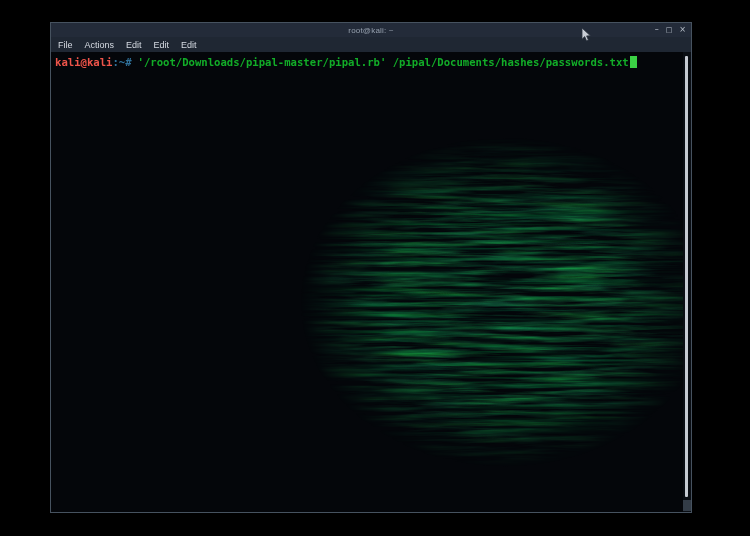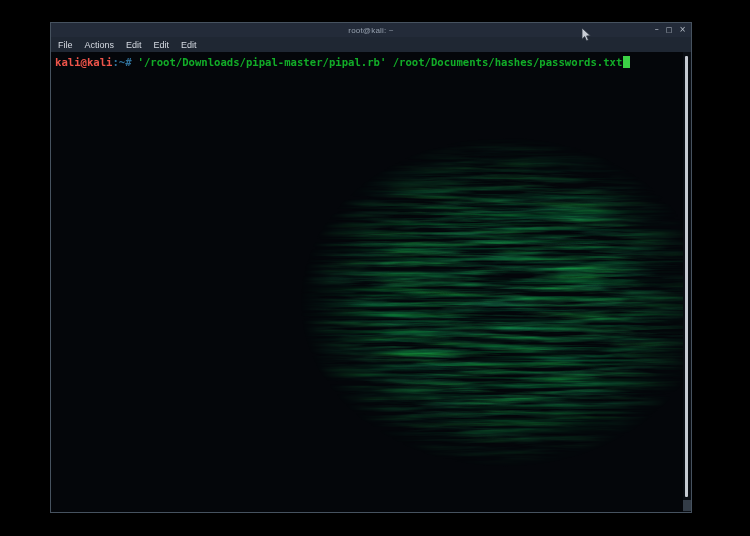--- a/index.html
+++ b/index.html
@@ -137,21 +137,21 @@
           <mask id="nmask">
             <ellipse cx="454" cy="250" rx="205" ry="165" fill="url(#fade)"></ellipse>
           </mask>
         </defs>
         <g mask="url(#nmask)">
           <rect x="230" y="70" width="410" height="380" filter="url(#gn1)" opacity="0.85"></rect>
           <rect x="230" y="70" width="410" height="380" filter="url(#gn2)" opacity="0.55"></rect>
         </g>
       </svg>
 
-      <div class="prompt-line"><span class="prompt-user">kali@kali</span><span class="prompt-symbol">:~#</span><span class="command">'/root/Downloads/pipal-master/pipal.rb' /root/Documents/hashes/passwords.txt</span><span class="cursor-block"></span></div>
+      <div class="prompt-line"><span class="prompt-user">kali@kali</span><span class="prompt-symbol">:~#</span><span class="command">'/root/Downloads/pipal-master/pipal.rb' /pipal/Documents/hashes/passwords.txt</span><span class="cursor-block"></span></div>
 
       <div class="scrollbar">
         <div class="thumb"></div>
         <div class="bottom-cap"></div>
       </div>
 
     </div>
   </div>
 
   <svg class="mouse-cursor" width="13" height="17" viewBox="0 0 13 17" aria-hidden="true">

